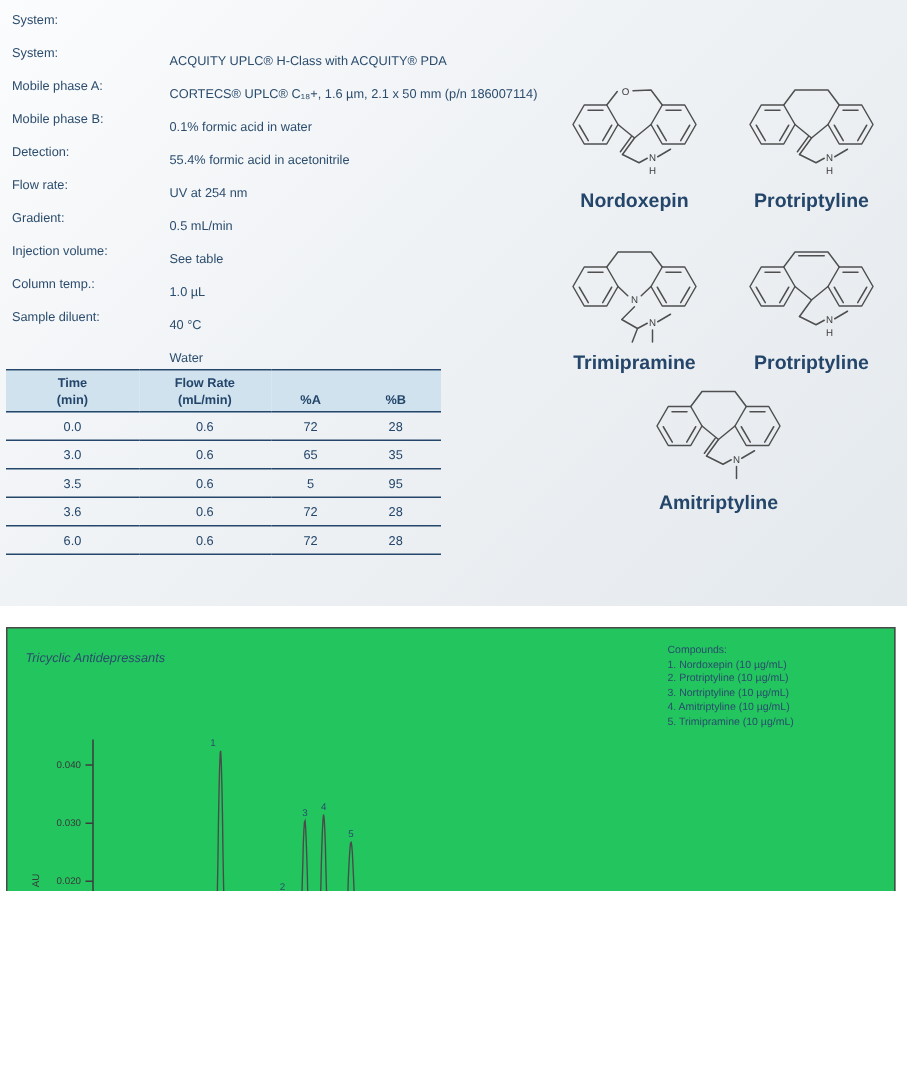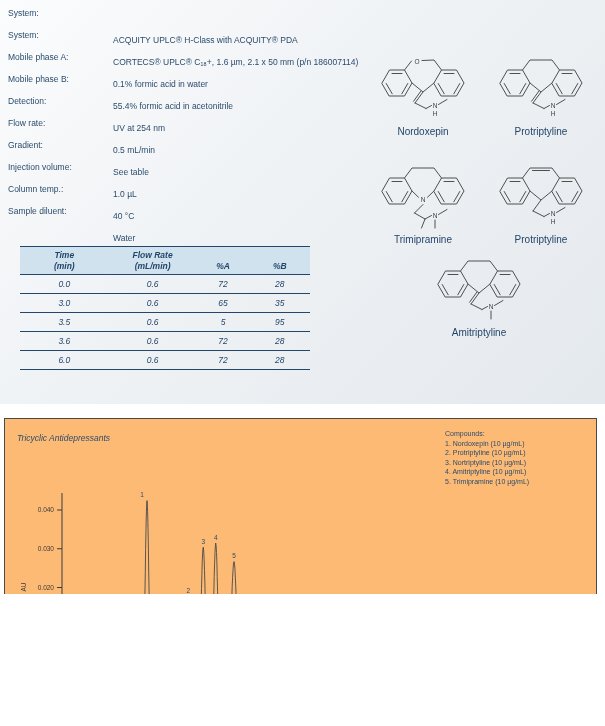--- a/index.html
+++ b/index.html
@@ -7,35 +7,35 @@
         font-family:"Liberation Sans",sans-serif;color:#2b4c6d;}
   
   .top{position:absolute;left:0;top:0;width:605px;height:404px;
        background:linear-gradient(135deg,#fbfcfd 0%,#eff2f5 45%,#e4e9ed 100%);}
   .cond-grid{position:absolute;left:8px;top:6px;width:352px;
              display:grid;grid-template-columns:105px 1fr;grid-auto-rows:22px;
              font-size:8.5px;line-height:11px;align-items:start;}
   .cond-grid .cl{padding-top:2px;}
   .cond-grid .cv{padding-top:2px;margin-top:27px;}
   
-  .gtable{position:absolute;left:20px;top:246px;width:290px;border-collapse:collapse;
-          font-size:8.5px;color:#24466a;border-top:1px solid #24466a;font-style:italic;}
+  .gtable{position:absolute;left:4px;top:246px;width:290px;border-collapse:collapse;
+          font-size:8.5px;color:#24466a;border-top:1px solid #24466a;}
   .gtable th{background:#cfe2ee;font-weight:bold;text-align:center;vertical-align:bottom;
              padding:3px 2px 3px 2px;border-bottom:1px solid #24466a;line-height:10.5px;}
   .gtable th span{display:block;}
   .gtable td{text-align:center;padding:4px 2px;border-bottom:1px solid #24466a;line-height:10px;}
   
   .mol-card{position:absolute;width:110px;text-align:center;}
   .mol-card svg{display:block;margin:0 auto;}
-  .mol-name{font-size:10px;font-weight:normal;color:#24466a;margin-top:1px;}
+  .mol-name{font-size:13px;font-weight:bold;color:#24466a;margin-top:1px;}
   .mol path{stroke:#4f4f4f;stroke-width:1;fill:none;stroke-linejoin:round;stroke-linecap:round;}
   .mol text{font-family:"Liberation Sans",sans-serif;font-size:6.5px;fill:#3c3c3c;text-anchor:middle;}
   
   .chrom-panel{position:absolute;left:4px;top:418px;width:593px;height:304px;
-               background:#fdba74;border:1px solid #4a4a4a;box-sizing:border-box;}
+               background:#22c55e;border:1px solid #4a4a4a;box-sizing:border-box;}
   .chrom-title{position:absolute;left:12px;top:14px;font-size:8.5px;font-style:italic;color:#2b4c6d;}
   .legend{position:absolute;left:440px;top:10px;font-size:7px;line-height:9.6px;color:#2b4c6d;}
   #chrom-svg{position:absolute;left:0;top:0;}
   #chrom-svg .ax{stroke:#3c3c3c;stroke-width:1;fill:none;}
   #chrom-svg .trace{stroke:#4a4a4a;stroke-width:0.9;fill:none;}
   #chrom-svg text{font-family:"Liberation Sans",sans-serif;}
   #chrom-svg .tick{font-size:6.5px;fill:#3a3a3a;}
   #chrom-svg .tx{text-anchor:middle;}
   #chrom-svg .ty{text-anchor:end;}
   #chrom-svg .ty2{text-anchor:middle;}

